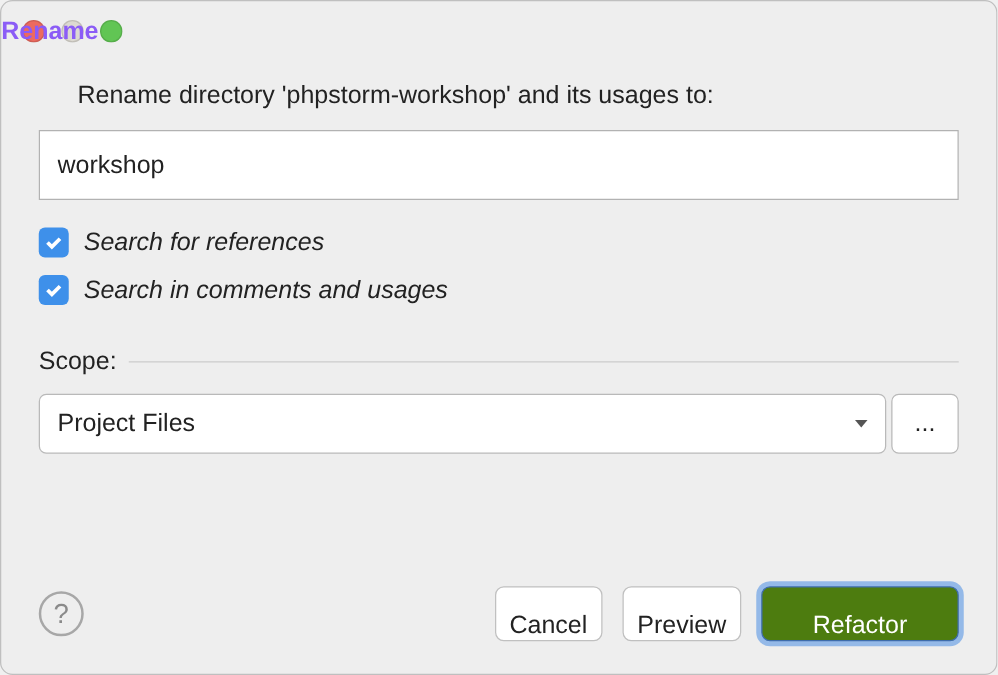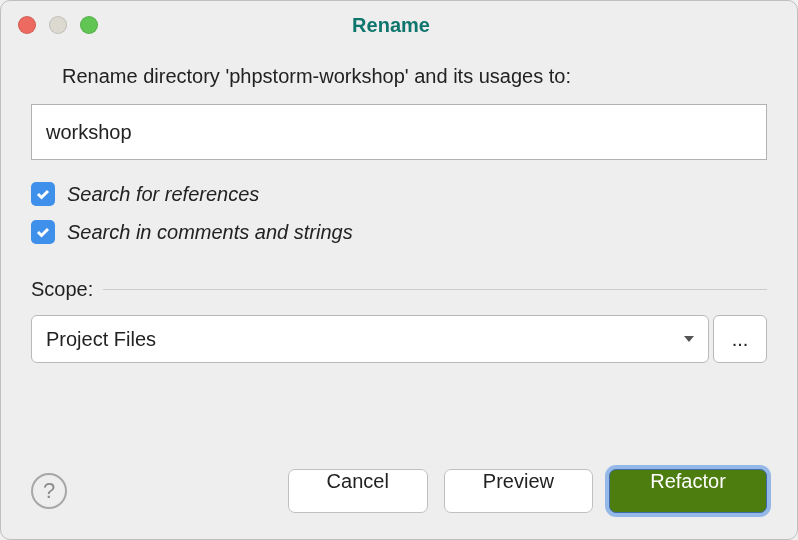--- a/index.html
+++ b/index.html
@@ -42,24 +42,24 @@
       border-radius: 50%;
       border: 1px solid rgba(0,0,0,0.12);
     }
     .traffic-light.red { background: #ec6a5f; }
     .traffic-light.yellow { background: #dcd9d1; }
     .traffic-light.green { background: #61c554; }
     .title {
       position: absolute;
       left: 0;
       right: 16px;
-      text-align: center;
+      text-align: left;
       font-size: 20px;
       font-weight: 600;
-      color: #0f766e;
+      color: #8b5cf6;
       pointer-events: none;
     }
     .content {
       padding: 16px 30px 0 30px;
       flex: 1;
       display: flex;
       flex-direction: column;
     }
     .prompt-label {
       font-size: 20px;
@@ -188,26 +188,26 @@
       color: #8a8a8a;
       cursor: pointer;
       font-weight: 500;
     }
     .button-group {
       display: flex;
       gap: 16px;
     }
     .btn {
       height: 44px;
-      padding: 0 38px;
+      padding: 0 11px;
       border-radius: 7px;
       font-size: 20px;
       cursor: pointer;
       display: flex;
-      align-items: flex-start;
+      align-items: flex-end;
       justify-content: center;
     }
     .btn-secondary {
       background: #fff;
       border: 1px solid #c0c0c0;
       color: #222;
     }
     .btn-primary {
       background: #4d7c0f;
       border: 1px solid #3e6cab;
@@ -241,21 +241,21 @@
             </svg>
         </div>
         <span class="checkbox-label">Search for references</span>
       </div>
       <div class="checkbox-row">
         <div class="checkbox">
           <svg viewBox="0 0 16 16">
               <path d="M3 8l3.5 3.5L13 5"></path>
             </svg>
         </div>
-        <span class="checkbox-label">Search in comments and strings</span>
+        <span class="checkbox-label">Search in comments and usages</span>
       </div>
     </div>
 
     <div class="scope-section">
       <div class="section-header">
         <span class="section-label">Scope:</span>
         <div class="section-divider"></div>
       </div>
       <div class="scope-row">
         <div class="combo-box">

